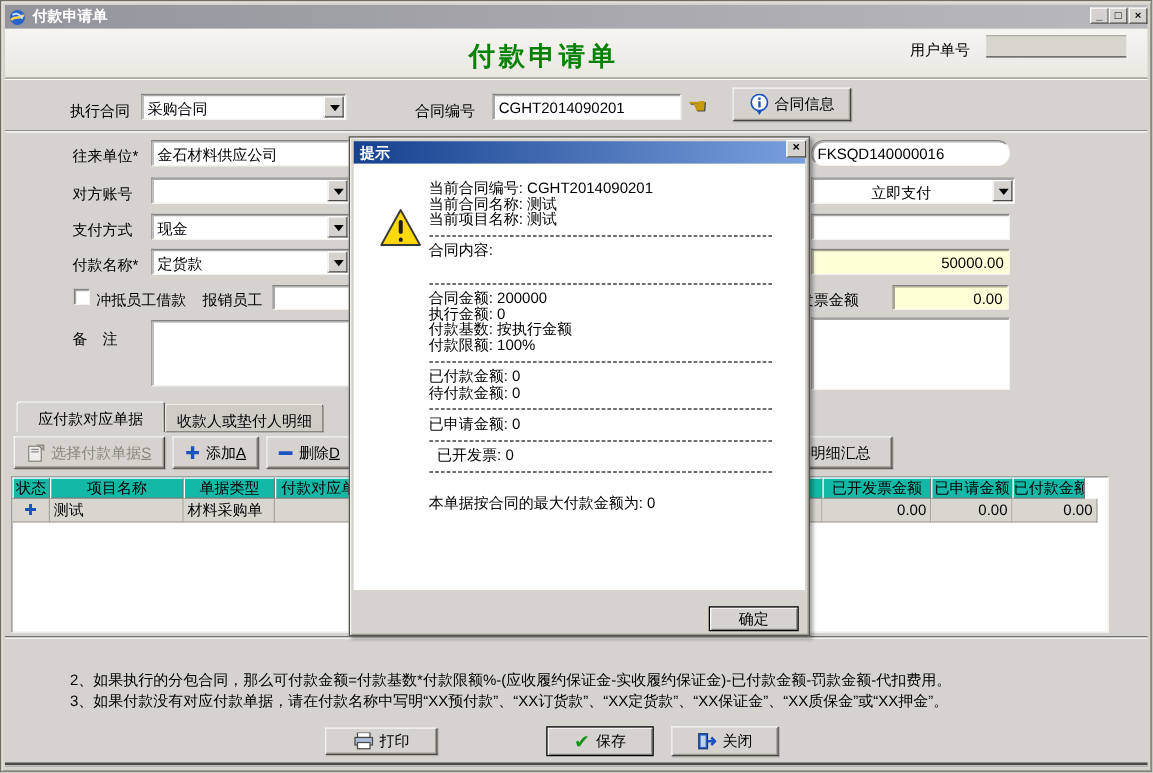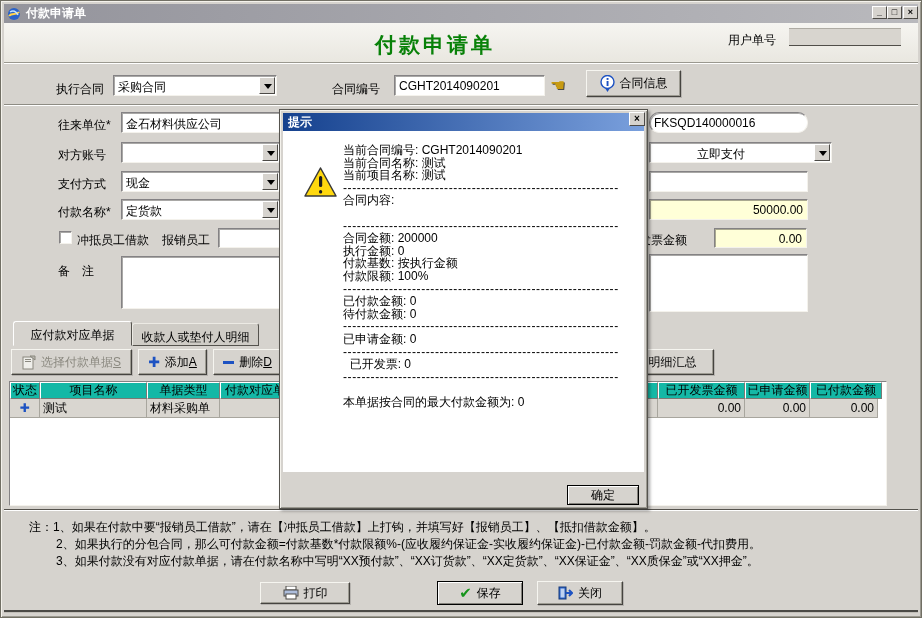--- a/index.html
+++ b/index.html
@@ -135,21 +135,21 @@
 
   <div class="checkbox" style="left:58px;top:230px;"></div>
   <div class="lbl" style="left:76px;top:231px;">冲抵员工借款</div>
   <div class="lbl" style="left:161px;top:231px;">报销员工</div>
   <div class="field" style="left:217px;top:227px;width:62px;height:20px;"></div>
 
   <div class="lbl" style="left:57px;top:262px;">备　注</div>
   <div class="tarea" style="left:120px;top:255px;width:159px;height:53px;"></div>
 
   <div class="field" style="left:648px;top:111px;width:159px;height:21px;border-radius:10px;">FKSQD140000016</div>
-  <div class="combo" style="left:648px;top:141px;width:183px;height:21px;padding-left:47px;">
+  <div class="combo" style="left:648px;top:141px;width:163px;height:21px;padding-left:47px;">
     <span>立即支付</span>
     <span class="drop"></span>
   </div>
   <div class="field" style="left:648px;top:170px;width:159px;height:21px;"></div>
   <div class="field yellow" style="left:648px;top:198px;width:159px;height:21px;">50000.00</div>
   <div class="lbl" style="left:638px;top:231px;">发票金额</div>
   <div class="field yellow" style="left:713px;top:227px;width:93px;height:20px;">0.00</div>
   <div class="tarea" style="left:648px;top:253px;width:159px;height:58px;"></div>
 
   <div class="tab" style="left:12px;top:320px;width:119px;height:25px;z-index:2;">应付款对应单据</div>
@@ -175,36 +175,35 @@
   <div class="btn" style="left:618px;top:348px;width:95px;height:26px;">款明细汇总</div>
 
   <div class="grid">
     <div class="grid-row">
       <div class="hcell" style="width:30px;">状态</div>
       <div class="hcell" style="width:107px;">项目名称</div>
       <div class="hcell" style="width:73px;">单据类型</div>
       <div class="hcell" style="width:438px;text-align:left;padding-left:4px;">付款对应单</div>
       <div class="hcell" style="width:87px;">已开发票金额</div>
       <div class="hcell" style="width:65px;">已申请金额</div>
-      <div class="hcell" style="width:72px;">已付款金额</div>
+      <div class="hcell" style="width:58px;">已付款金额</div>
     </div>
     <div class="grid-row">
       <div class="rcell blueplus" style="width:30px;text-align:center;">✚</div>
       <div class="rcell" style="width:107px;">测试</div>
       <div class="rcell" style="width:73px;">材料采购单</div>
       <div class="rcell" style="width:438px;"></div>
       <div class="rcell num" style="width:87px;">0.00</div>
       <div class="rcell num" style="width:65px;">0.00</div>
       <div class="rcell num" style="width:68px;">0.00</div>
     </div>
   </div>
 
   <div class="groove" style="top:508px;border-top-color:#55534e;"></div>
 
-  <div class="note" style="left:28px;top:518px;">注：1、如果在付款中要“报销员工借款”，请在【冲抵员工借款】上打钩，并填写好【报销员工】、【抵扣借款金额】。</div>
   <div class="note" style="left:55px;top:535px;">2、如果执行的分包合同，那么可付款金额=付款基数*付款限额%-(应收履约保证金-实收履约保证金)-已付款金额-罚款金额-代扣费用。</div>
   <div class="note" style="left:55px;top:552px;">3、如果付款没有对应付款单据，请在付款名称中写明“XX预付款”、“XX订货款”、“XX定货款”、“XX保证金”、“XX质保金”或“XX押金”。</div>
 
   <div class="btn" style="left:259px;top:581px;width:90px;height:22px;">
     <svg width="16" height="14" viewBox="0 0 16 14">
       <rect x="3" y="0" width="10" height="4" fill="#fff" stroke="#4c4a46"></rect>
       <rect x="1" y="4" width="14" height="6" fill="#aebedd" stroke="#4c4a46"></rect>
       <rect x="3" y="8" width="10" height="5" fill="#fff" stroke="#4c4a46"></rect>
     </svg>
     <span>打印</span>

